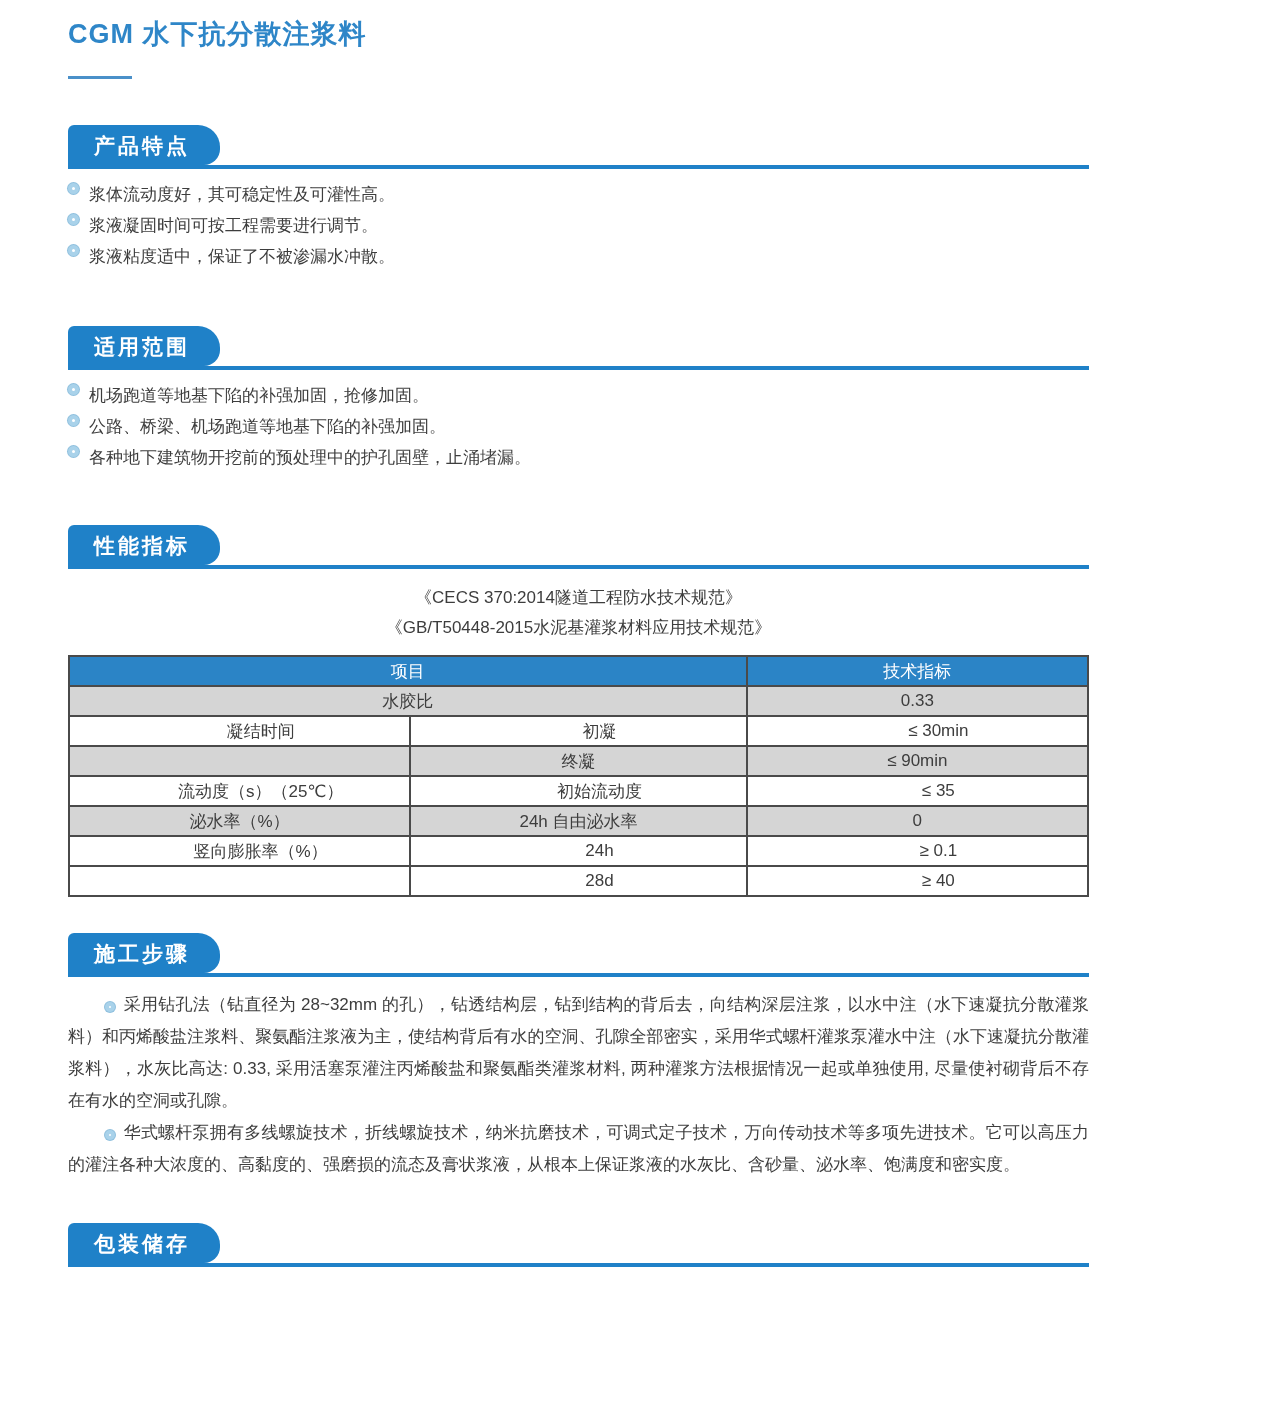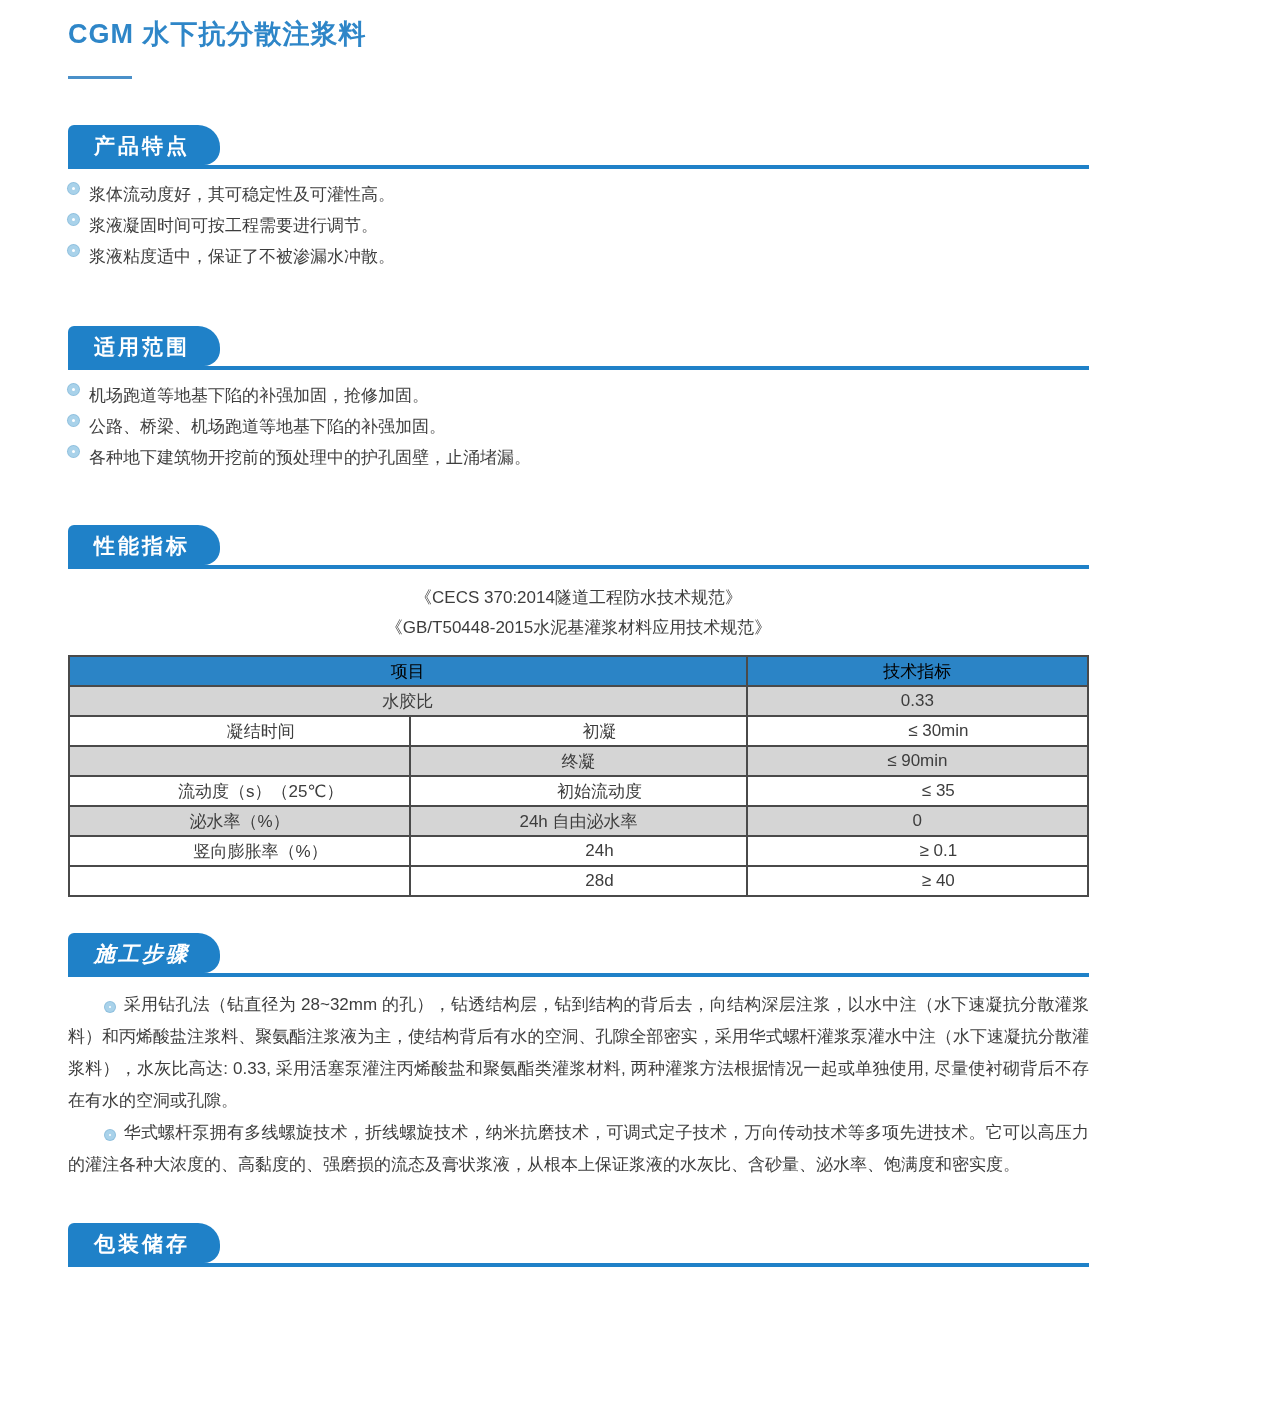--- a/index.html
+++ b/index.html
@@ -59,21 +59,21 @@
     width:11px;height:11px;
     border:4px solid var(--ring);
     border-radius:50%;
     box-shadow:0 0 0 1px #8fc0de;
     margin-right:10px;
     background:#ffffff;
   }
   .mt-features{margin-top:46px;}
   .mt-scope{margin-top:50px;}
   .mt-performance{margin-top:48px;}
-  .mt-construction{margin-top:36px;font-style:italic;}
+  .mt-construction{margin-top:36px;}
   .mt-packaging{margin-top:42px;}
 
   .standards{margin-top:14px;text-align:center;font-size:17px;}
   .standards div{line-height:30px;}
 
   table.perf{
     margin-top:12px;
     width:100%;
     border-collapse:collapse;
     table-layout:fixed;
@@ -81,21 +81,21 @@
   }
   table.perf th,table.perf td{
     border:2px solid var(--border);
     height:30px;
     text-align:center;
     padding:0 4px;
     font-weight:normal;
   }
   table.perf th{
     background:var(--table-header);
-    color:#000000;
+    color:#ffffff;
     font-family:Liberation Mono, monospace;
   }
   tr.gray td{background:var(--row-gray);}
   tr.white td{background:#ffffff;padding-left:46px;}
   .col-a{width:33.5%;}
   .col-b{width:33%;}
   .col-c{width:33.5%;}
 
   .paras{margin-top:12px;}
   .cpara{

